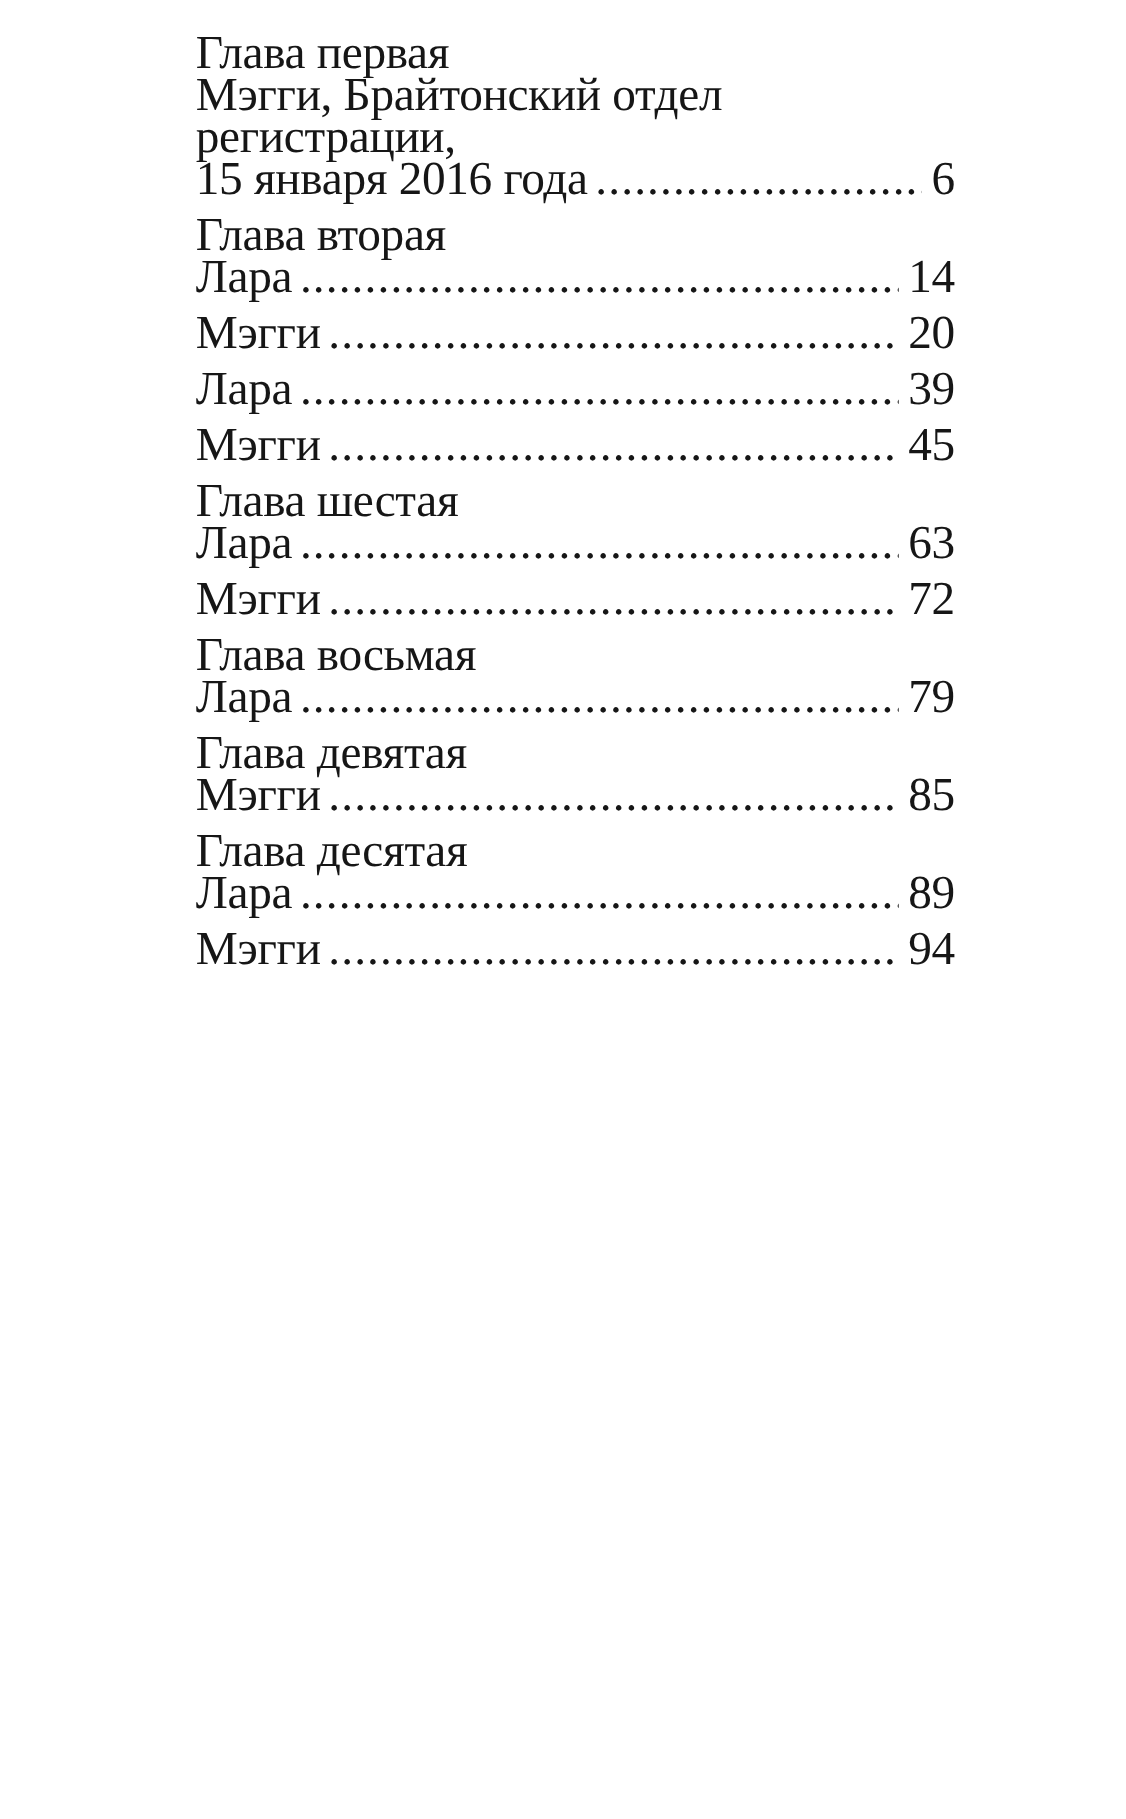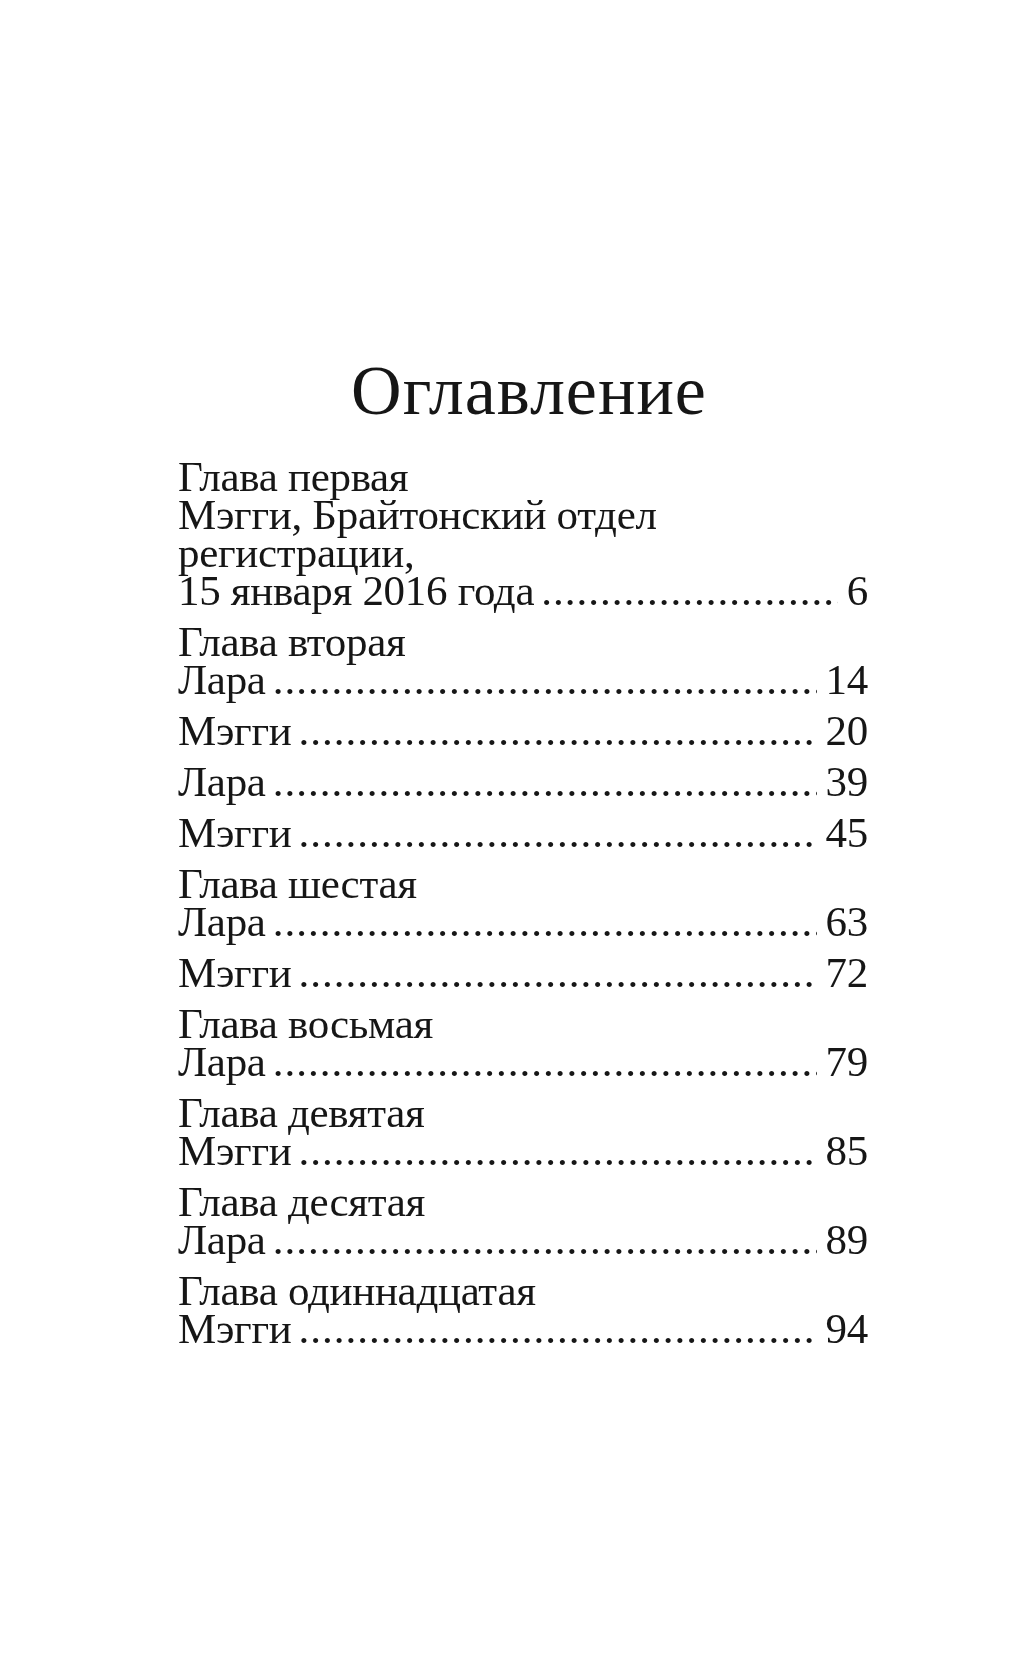--- a/index.html
+++ b/index.html
@@ -71,21 +71,20 @@
     flex: 0 0 auto;
     font-style: normal;
     white-space: nowrap;
   }
 </style>
 </head>
 <body>
 
 <div class="page">
   <div class="content">
-    <h1 class="title">Оглавление</h1>
     <div class="toc" id="toc">
   <div class="entry">
     <div class="chapter">Глава первая</div>
     <div class="subtitle-extra">Мэгги, Брайтонский отдел регистрации,</div>
           <div class="row">
       <span class="subtitle">15 января 2016 года</span>
       <span class="leader"></span>
       <span class="pagenum">6</span>
     </div>
   </div>
@@ -161,21 +160,20 @@
   <div class="entry">
     <div class="chapter">Глава десятая</div>
     <div class="row">
       <span class="subtitle">Лара</span>
       <span class="leader"></span>
       <span class="pagenum">89</span>
     </div>
   </div>
 
   <div class="entry">
-    <div class="chapter">Глава одиннадцатая</div>
     <div class="row">
       <span class="subtitle">Мэгги</span>
       <span class="leader"></span>
       <span class="pagenum">94</span>
     </div>
   </div>
 </div>
   </div>
 </div>
 

